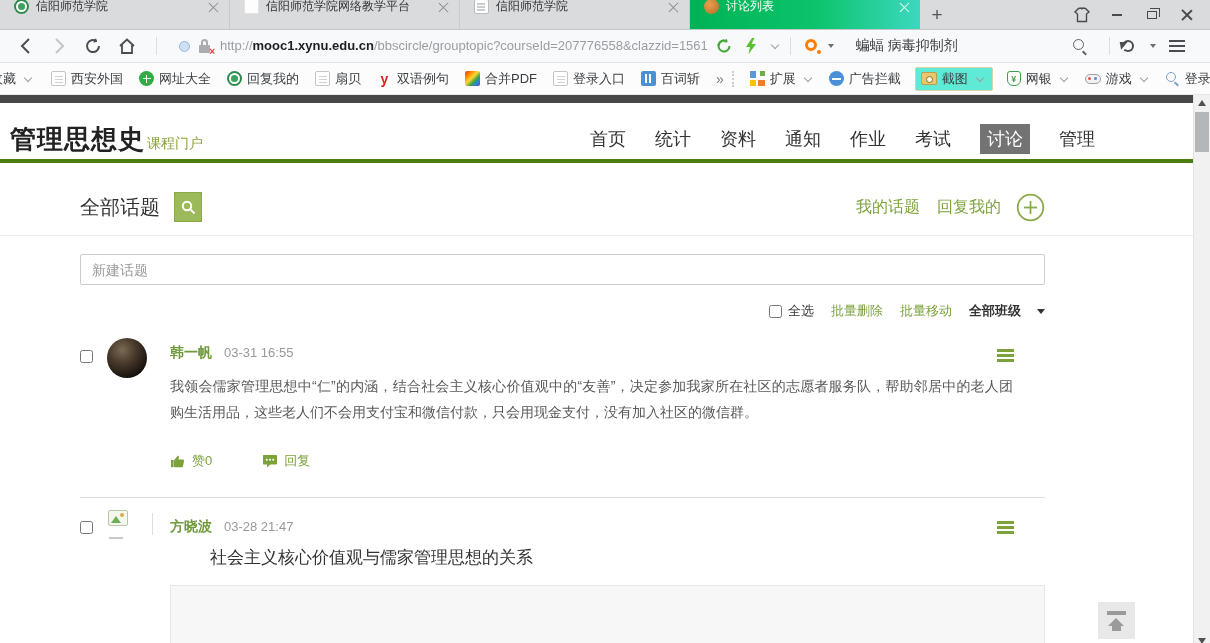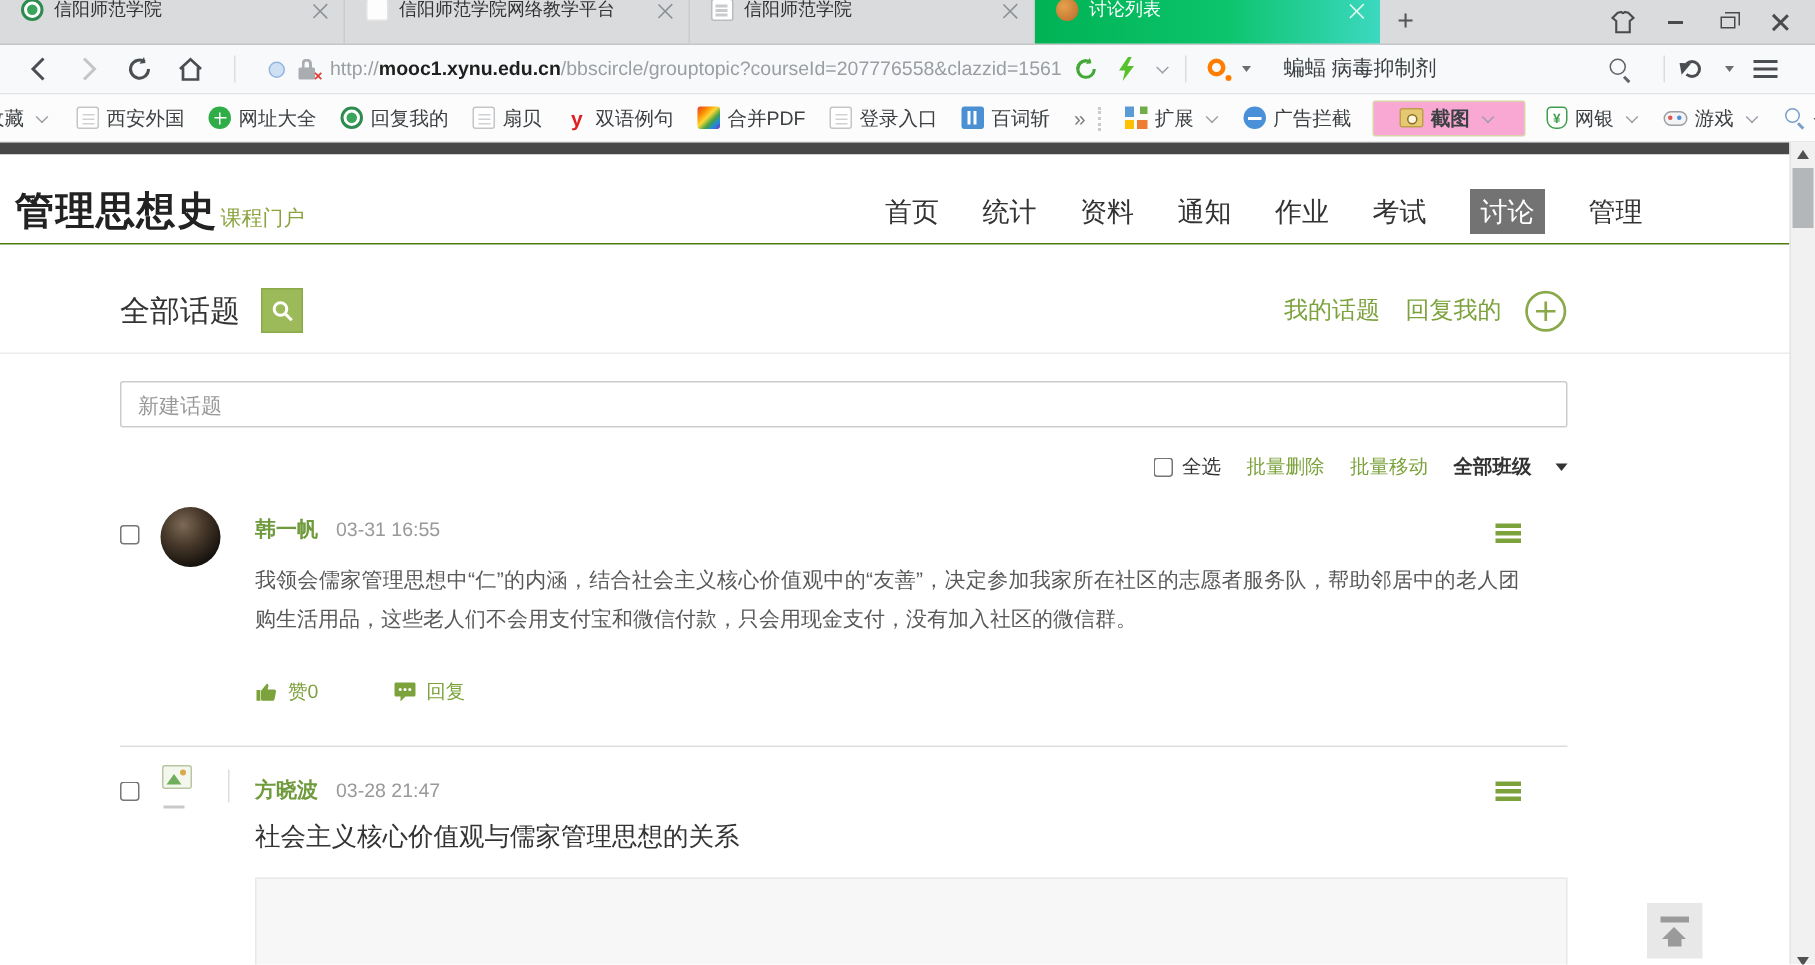--- a/index.html
+++ b/index.html
@@ -73,21 +73,21 @@
   .ico-greenring { border-radius:50%; border:2px solid #2e8b4f; background:#fff; }
   .ico-greenring::after { content:""; position:absolute; inset:2px; border-radius:50%; background:#3aa45c; }
   .ico-glyph { display:flex; align-items:center; justify-content:center; font-weight:bold; font-size:14px; }
   .ico-rainbow { background:linear-gradient(135deg,#e53935 0%,#fb8c00 25%,#fdd835 45%,#43a047 65%,#1e88e5 82%,#8e24aa 100%); border-radius:2px; }
   .ico-bluebook { background:#4a90d2; border-radius:2px; }
   .ico-bluebook::after { content:""; position:absolute; left:4px; top:3px; width:1.6px; height:9px; background:#fff; box-shadow:4px 0 0 #fff; }
   .bm-more { font-size:14px; color:#7a7e82; margin-right:8px; }
   .tools-right { margin-left:auto; display:flex; align-items:center; gap:14px; white-space:nowrap; }
   .dotsep { height:16px; border-left:2px dotted #c9cbcd; margin-right:2px; }
   .tool-item { display:inline-flex; align-items:center; gap:5px; }
-  .tool-hl { background:#f9a8d4; border:1px solid #dcd2a8; padding:2px 17px; border-radius:2px;font-weight:bold; }
+  .tool-hl { background:#5eead4; border:1px solid #dcd2a8; padding:2px 5px; border-radius:2px; }
   .ico-blocks { width:15px; height:15px; position:relative; }
   .ico-blocks i { position:absolute; width:6.5px; height:6.5px; }
   .ico-blocks i:nth-child(1){left:0;top:0;background:#5b9bd5;}
   .ico-blocks i:nth-child(2){right:0;top:0;background:#70ad47; width:5px;height:5px;}
   .ico-blocks i:nth-child(3){left:0;bottom:0;background:#ffc000;}
   .ico-blocks i:nth-child(4){right:0;bottom:0;background:#ed7d31;}
   .ico-adblock { width:15px; height:15px; border-radius:50%; background:#4a90d9; position:relative; }
   .ico-adblock::after { content:""; position:absolute; left:3px; top:6.5px; width:9px; height:2px; background:#fff; }
   .ico-camera { width:16px; height:13px; background:#e6c872; border:1px solid #bf9f4a; border-radius:2px; position:relative; }
   .ico-camera::after { content:""; position:absolute; left:4.5px; top:2.5px; width:5px; height:5px; border:1.6px solid #8a6d25; border-radius:50%; background:#fff8e2; }
@@ -95,21 +95,21 @@
   .ico-gamepad { width:16px; height:10px; background:#f3f3f3; border:1px solid #9aa0a5; border-radius:5px; position:relative; }
   .ico-gamepad::before { content:""; position:absolute; left:2.5px; top:2.5px; width:3px; height:3px; background:#e25555; border-radius:50%; }
   .ico-gamepad::after { content:""; position:absolute; right:2.5px; top:2.5px; width:3px; height:3px; background:#4a90d9; border-radius:50%; }
   .ico-magsmall { position:relative; width:15px; height:15px; }
   .ico-magsmall::before { content:""; position:absolute; left:1px; top:1px; width:8px; height:8px; border:1.8px solid #7aa0c8; border-radius:50%; }
   .ico-magsmall::after { content:""; position:absolute; right:1px; bottom:1px; width:5px; height:1.8px; background:#7aa0c8; transform:rotate(45deg); }
 
   
   .pagearea { position:absolute; left:0; top:95px; width:1193px; height:548px; background:#fff; }
   .darkstrip { height:8px; background:#474747; }
-  .pageheader { height:60px; background:#fff; border-bottom:1px solid #4d7c0f; display:flex; align-items:center; padding:16px 98px 0 10px; }
+  .pageheader { height:60px; background:#fff; border-bottom:4px solid #4d7c0f; display:flex; align-items:center; padding:16px 98px 0 10px; }
   .course-title { font-size:26px; font-weight:bold; color:#222; letter-spacing:1px; }
   .course-sub { font-size:14px; color:#8ba33e; margin-left:2px; margin-top:10px; }
   .top-nav { margin-left:auto; display:flex; align-items:center; gap:29px; font-size:18px; color:#333; }
   .top-nav .nav-item { cursor:pointer; }
   .nav-item.active { background:#737373; color:#fff; padding:3px 7px; }
 
   .band { border-bottom:1px solid #ececec; }
   .main { width:965px; margin-left:80px; }
   .topics-row { display:flex; align-items:center; padding:29px 0 13px 0; }
   .topics-heading { font-size:20px; color:#333; margin-right:14px; }
@@ -141,21 +141,21 @@
   .author-name { font-size:14px; font-weight:bold; color:#6f9a3d; }
   .post-date { font-size:13px; color:#999; }
   .post-menu { position:absolute; right:31px; width:17px; height:13px; cursor:pointer; }
   .post1 .post-menu { top:22px; } .post2 .post-menu { top:20px; }
   .post-menu i { display:block; width:17px; height:3px; background:#7ca23c; margin-bottom:2px; }
   .post-body { margin-top:11px; width:843px; font-size:14px; color:#595959; line-height:26px; text-align:justify; }
   .post-actions { margin-top:27px; display:flex; align-items:center; gap:50px; padding-bottom:27px; }
   .action { display:inline-flex; align-items:center; gap:6px; font-size:13px; color:#7ca23c; cursor:pointer; }
   .post1 { border-bottom:1px solid #ddd; margin-top:7px; }
   .post2 { margin-top:3px; }
-  .post-title { margin-top:10px; font-size:17px; color:#333; }
+  .post-title { margin-top:10px; font-size:17px; color:#333;margin-left:40px; }
   .quote-box { margin-top:16px; width:875px; height:60px; background:#f7f7f7; border:1px solid #e8e8e8; }
 
   .backtop { position:absolute; left:1098px; top:507px; width:37px; height:37px; background:#e8e8e8; cursor:pointer; }
   .backtop .bar { position:absolute; left:9px; top:9px; width:19px; height:4px; background:#9a9a9a; }
   .backtop .arrow-head { position:absolute; left:10px; top:16px; width:0; height:0; border-left:8.5px solid transparent; border-right:8.5px solid transparent; border-bottom:8px solid #9a9a9a; }
   .backtop .arrow-stem { position:absolute; left:14px; top:24px; width:9px; height:5px; background:#9a9a9a; }
 
   .scrollbar { position:absolute; right:0; top:95px; width:17px; height:548px; background:#f1f1f2; border-left:1px solid #e3e3e4; }
   .sb-up { position:absolute; top:5px; left:4px; width:0; height:0; border-left:4.5px solid transparent; border-right:4.5px solid transparent; border-bottom:6px solid #515151; }
   .sb-thumb { position:absolute; top:17px; left:1px; width:14px; height:40px; background:#b4b7b9; }

